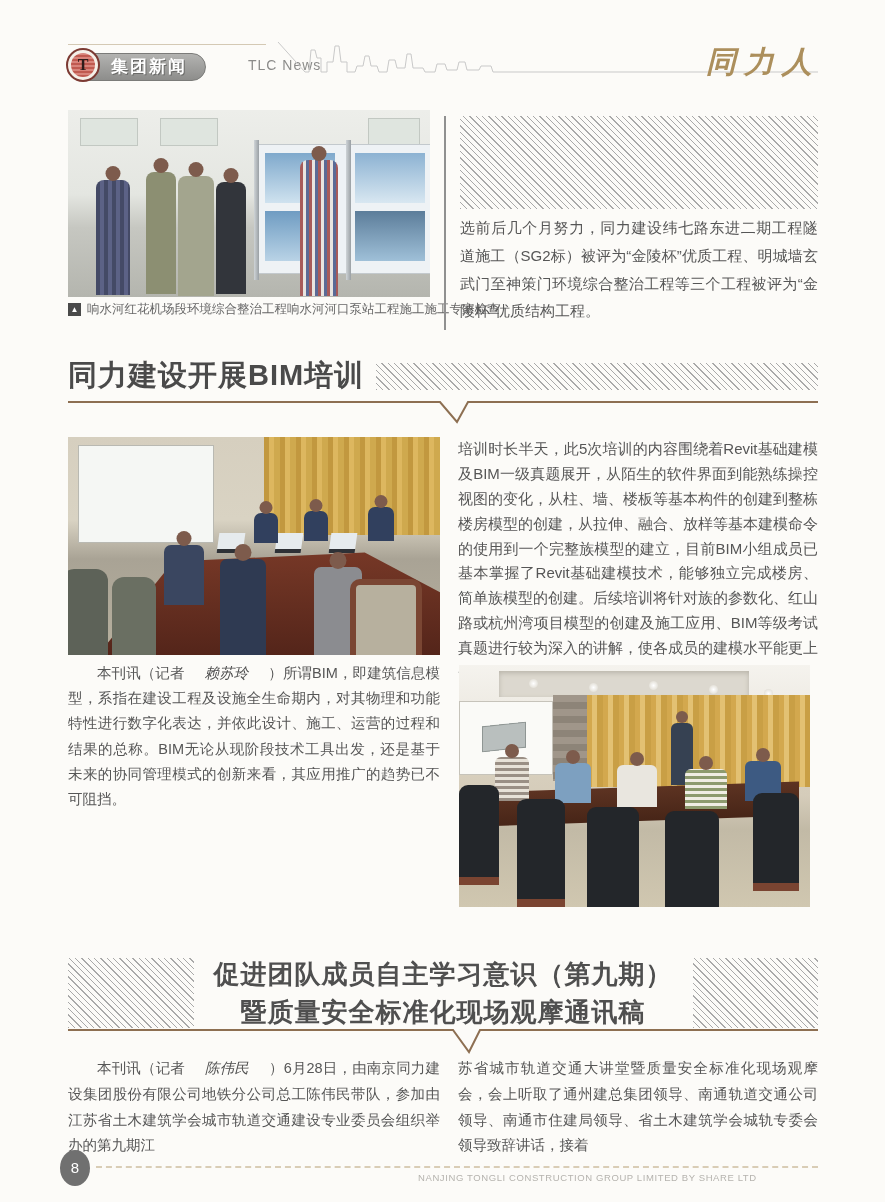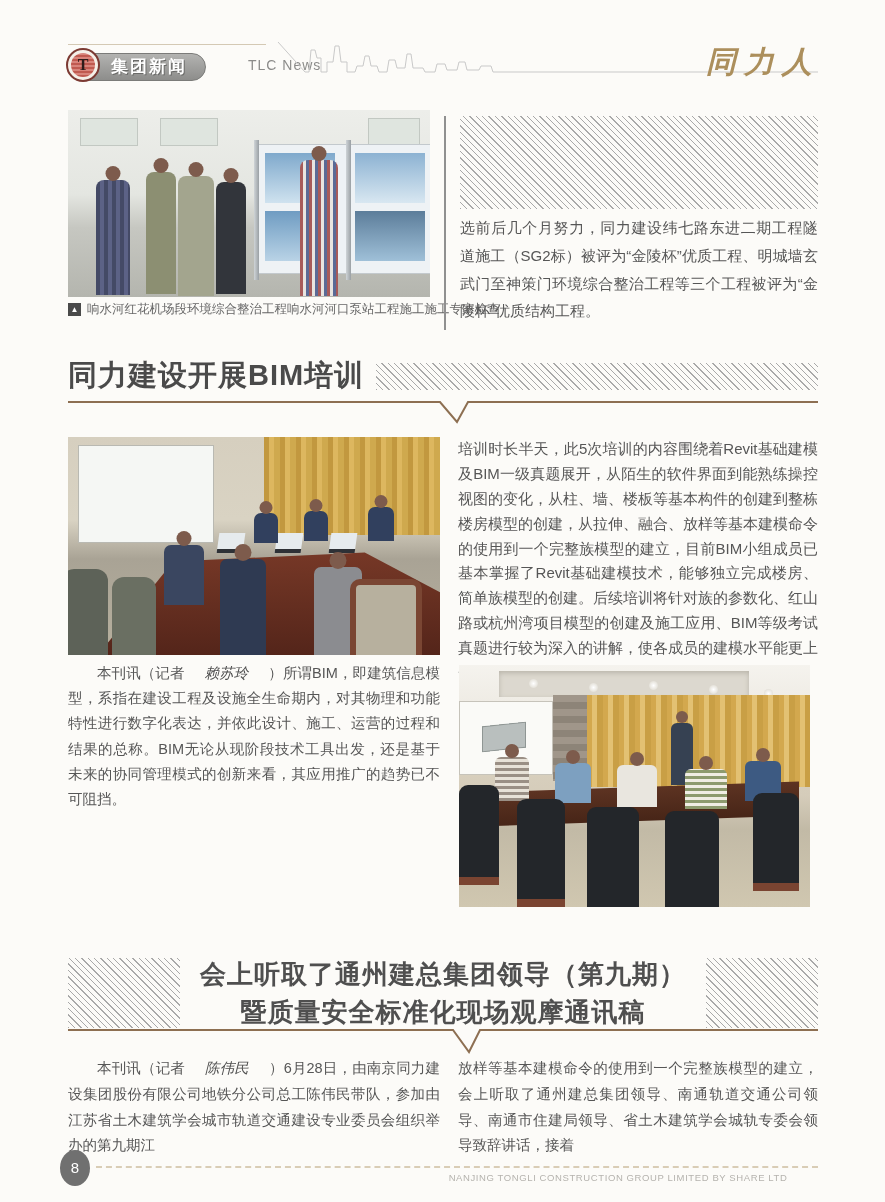--- a/index.html
+++ b/index.html
@@ -110,21 +110,21 @@
   .bim-left p{margin:0;text-indent:2em;}
   .author{font-family:"Liberation Serif","DejaVu Serif",serif;font-style:italic;margin:0 20px;color:#4f4f4f;}
   .lect-left{left:68px;top:1056px;width:372px;color:#565656;font-size:14.5px;line-height:1.78;text-align:justify;}
   .lect-left p{margin:0;text-indent:2em;}
   .lect-right{left:458px;top:1056px;width:360px;color:#565656;font-size:14.5px;line-height:1.78;text-align:justify;}
 
   
   .pagenum{left:60px;top:1150px;width:30px;height:36px;border-radius:50%;background:#707070;
            color:#fff;font-size:15px;line-height:36px;text-align:center;}
   .dashline{left:96px;top:1166px;width:722px;height:0;border-top:2px dashed #d9cdb6;}
-  .footer-co{left:418px;top:1172px;width:400px;text-align:center;color:#b5b3ae;font-size:9.5px;letter-spacing:0.6px;}
+  .footer-co{left:418px;top:1172px;width:400px;text-align:left;color:#b5b3ae;font-size:9.5px;letter-spacing:0.6px;}
 </style>
 </head>
 <body>
 
 <div class="page">
 
   <div class="abs hdr-topline"></div>
   <div class="abs hdr-logo">
     <div class="hdr-logo-in">T</div>
   </div>
@@ -250,31 +250,31 @@
     <div class="ph p3-chair" style="left:0px;top:120px;width:40px;height:92px;"></div>
     <div class="ph p3-chair" style="left:58px;top:134px;width:48px;height:100px;"></div>
     <div class="ph p3-chair" style="left:128px;top:142px;width:52px;height:100px;"></div>
     <div class="ph p3-chair" style="left:206px;top:146px;width:54px;height:96px;"></div>
     <div class="ph p3-chair" style="left:294px;top:128px;width:46px;height:90px;"></div>
   </div>
 
   <div class="abs title2-row">
     <div class="hatch band2"></div>
     <div class="title2">
-      <div>会上听取了通州建总集团领导（第九期）</div>
+      <div>促进团队成员自主学习意识（第九期）</div>
       <div>暨质量安全标准化现场观摩通讯稿</div>
     </div>
     <div class="hatch band2"></div>
   </div>
   <svg class="abs rule" style="left:68px;top:1028px;" width="750" height="28" viewBox="0 0 750 28">
     <path d="M0 2 L385 2 L401 24 L412 2 L750 2" fill="none" stroke="#8d6f52" stroke-width="2"></path>
   </svg>
 
   <div class="abs lect-left">
     <p><span>本刊讯（记者</span><span class="author">陈伟民</span><span>）6月28日，由南京同力建设集团股份有限公司地铁分公司总工陈伟民带队，参加由江苏省土木建筑学会城市轨道交通建设专业委员会组织举办的第九期江</span></p>
   </div>
-  <div class="abs lect-right">放样等基本建模命令的使用到一个完整族模型的建立，会上听取了通州建总集团领导、南通轨道交通公司领导、南通市住建局领导、省土木建筑学会城轨专委会领导致辞讲话，接着</div>
+  <div class="abs lect-right">苏省城市轨道交通大讲堂暨质量安全标准化现场观摩会，会上听取了通州建总集团领导、南通轨道交通公司领导、南通市住建局领导、省土木建筑学会城轨专委会领导致辞讲话，接着</div>
 
   <div class="abs pagenum">8</div>
   <div class="abs dashline"></div>
   <div class="abs footer-co">NANJING TONGLI CONSTRUCTION GROUP LIMITED BY SHARE LTD</div>
 
 </div>
 
 </body></html>

